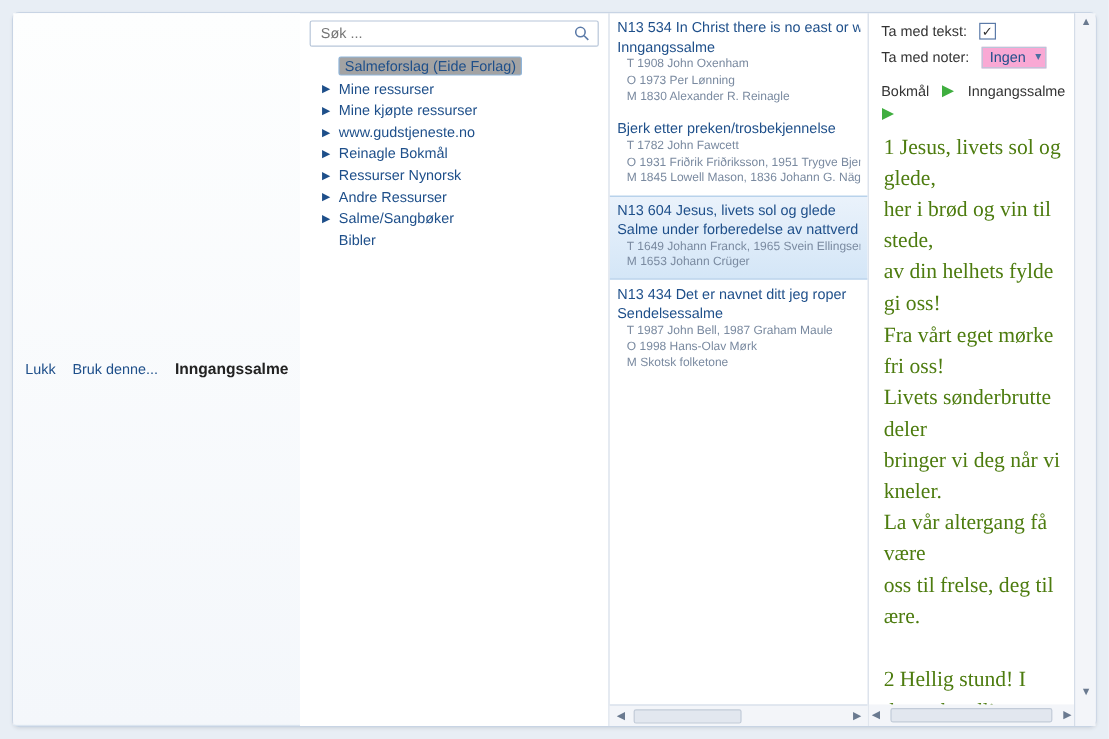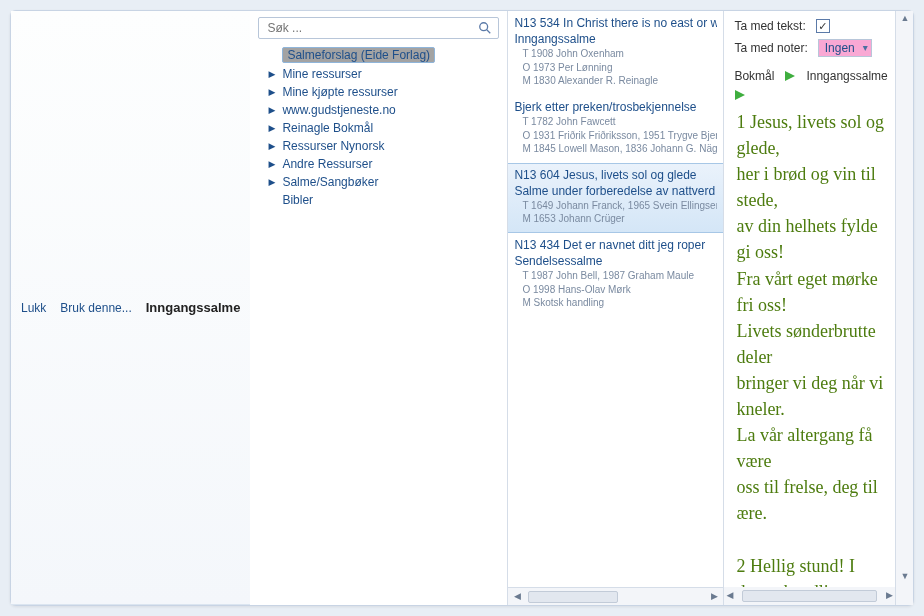--- a/index.html
+++ b/index.html
@@ -345,21 +345,21 @@
             <div class="row1">N13 604  Jesus, livets sol og glede</div>
             <div class="row2">Salme under forberedelse av nattverd</div>
             <div class="meta">T 1649 Johann Franck, 1965 Svein Ellingsen</div>
             <div class="meta">M 1653 Johann Crüger</div>
           </div>
           <div class="song">
             <div class="row1">N13 434  Det er navnet ditt jeg roper</div>
             <div class="row2">Sendelsessalme</div>
             <div class="meta">T 1987 John Bell, 1987 Graham Maule</div>
             <div class="meta">O 1998  Hans-Olav Mørk</div>
-            <div class="meta">M   Skotsk handling</div>
+            <div class="meta">M   Skotsk folketone</div>
           </div>
         </div>
       <div class="hscroll">
         <span class="arrow-l">◀</span>
         <div class="thumb"></div>
         <span class="arrow-r">▶</span>
       </div>
     </div>
 
     <div class="right-wrap">

